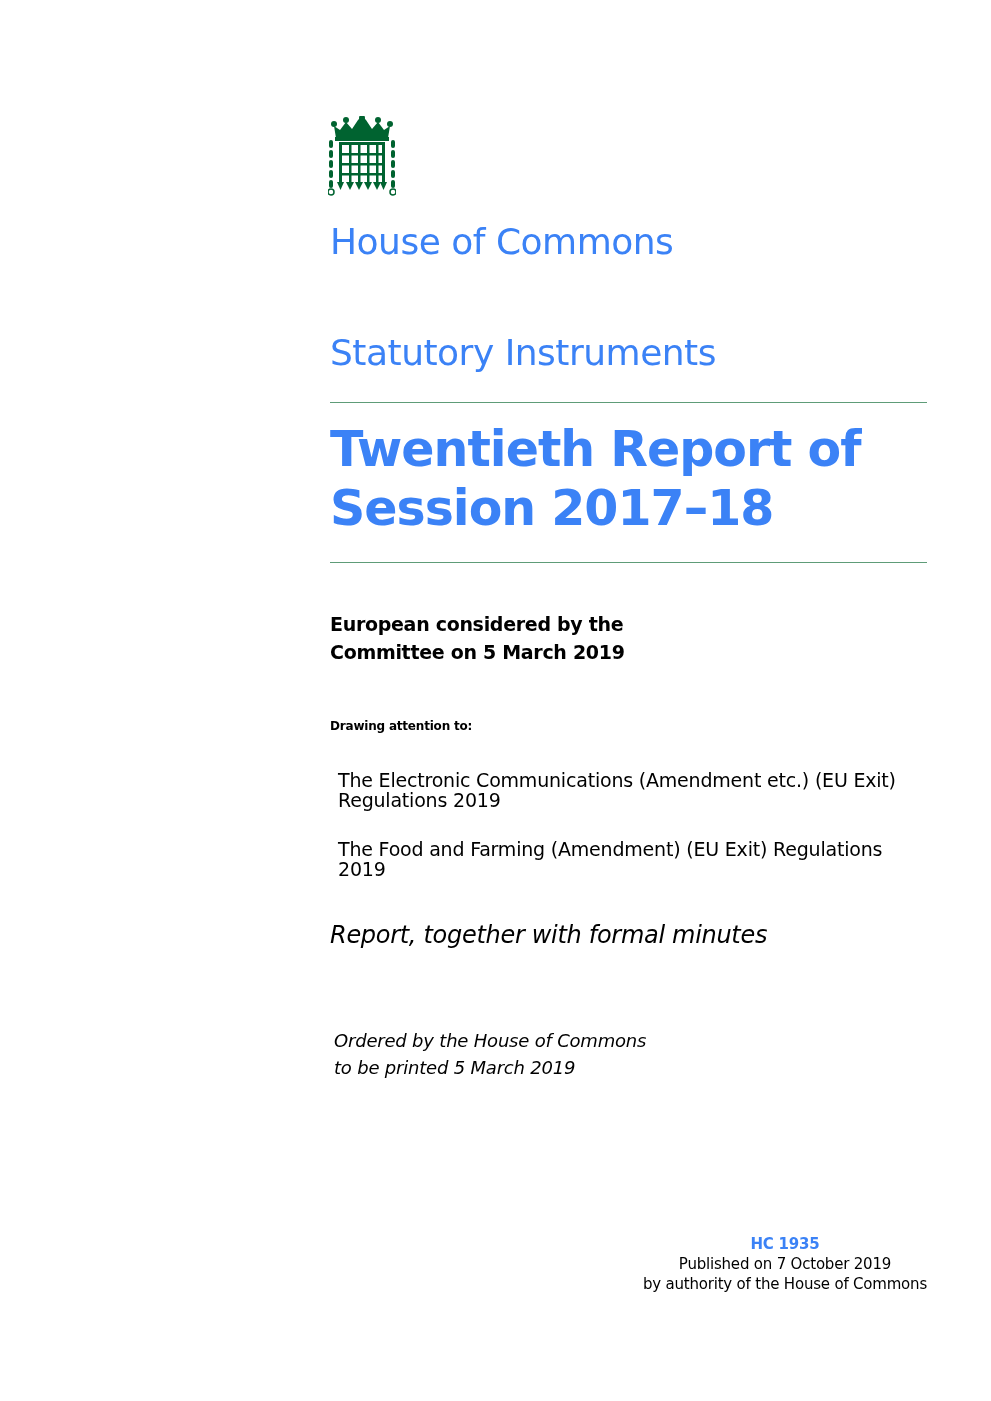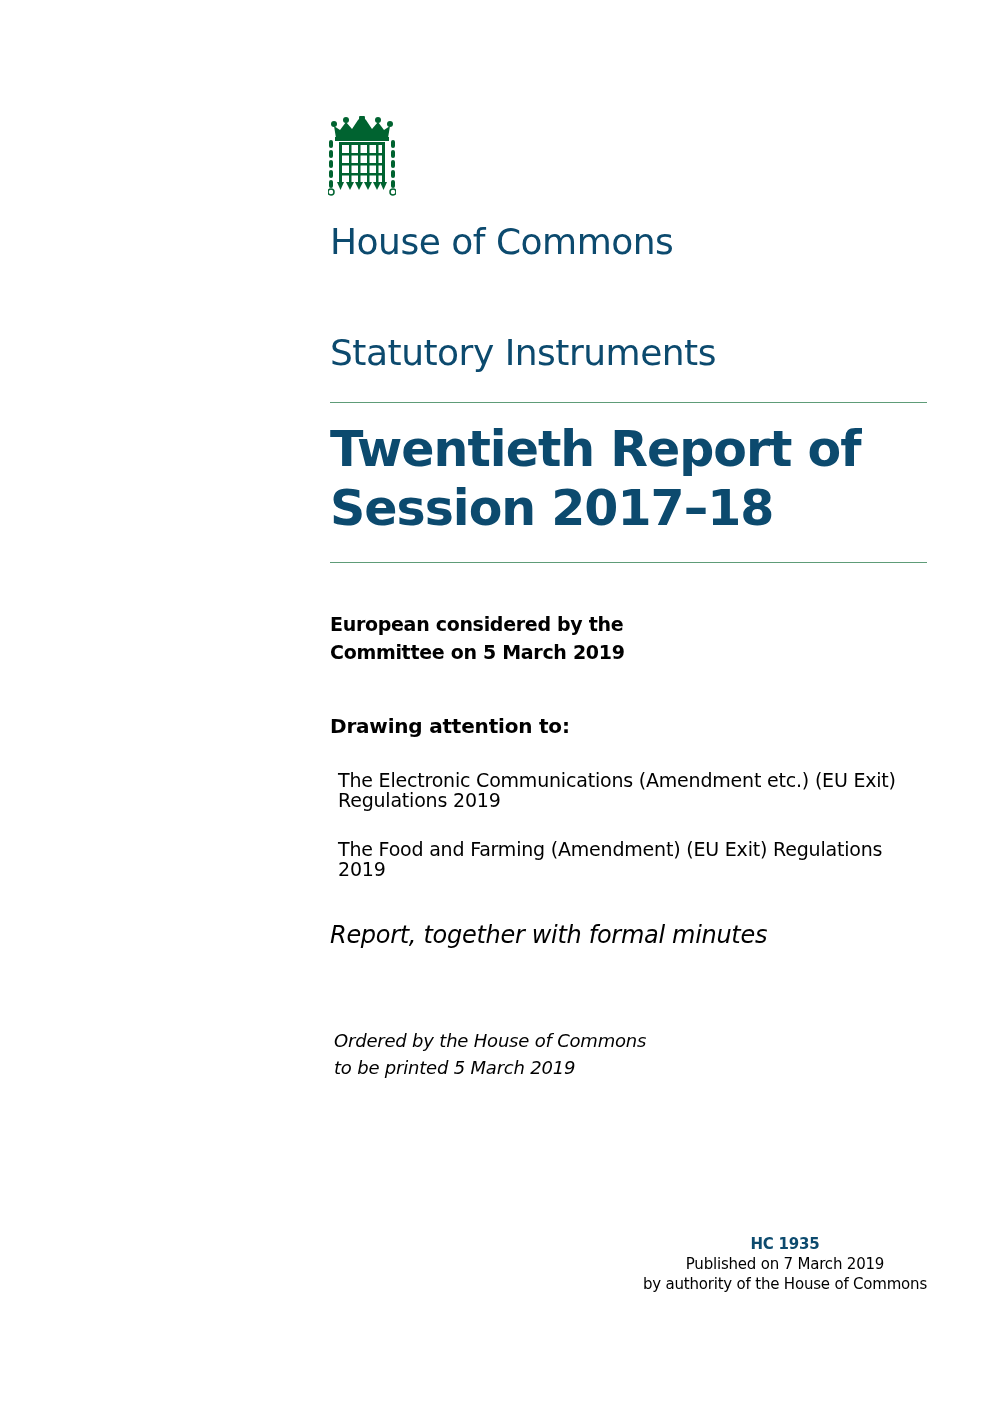--- a/index.html
+++ b/index.html
@@ -1,28 +1,28 @@
 <!DOCTYPE html>
 <html><head>
 <meta charset="utf-8">
 <style>
   html, body { margin: 0; padding: 0; background: #ffffff; }
   body { width: 991px; height: 1401px; position: relative; overflow: hidden;
          font-family: "DejaVu Sans", "Liberation Sans", sans-serif; color: #000; }
-  .green { color: #0c4a6e; }
+  .green { color: #3b82f6; }
   .abs { position: absolute; }
   #logo { left: 328px; top: 116px; width: 68px; height: 80px; }
   #house { left: 330px; top: 220px; font-size: 36px; line-height: 44px; margin: 0; font-weight: normal; white-space: nowrap; letter-spacing: -0.5px; }
   #committee { left: 330px; top: 282px; font-size: 36px; line-height: 47px; margin: 0; font-weight: normal; white-space: nowrap; letter-spacing: -0.5px; }
   .rule { position: absolute; left: 330px; width: 597px; height: 0; border-top: 1.5px solid #5e9c78; }
   #rule1 { top: 402px; }
   #rule2 { top: 562px; }
   #title { left: 330px; top: 420px; font-size: 49px; line-height: 59px; margin: 0; font-weight: bold; white-space: nowrap; letter-spacing: -1px; }
   #considered { left: 330px; top: 610px; font-size: 19px; line-height: 28px; font-weight: bold; margin: 0; letter-spacing: -0.3px; }
-  #drawing { left: 330px; top: 714px; font-size: 20px; line-height: 24px; font-weight: bold; margin: 0; letter-spacing: -0.2px; }
+  #drawing { left: 330px; top: 714px; font-size: 12px; line-height: 24px; font-weight: bold; margin: 0; letter-spacing: -0.2px; }
   .doc-item { left: 338px; width: 590px; font-size: 19px; line-height: 20px; margin: 0; letter-spacing: -0.2px; }
   #doc1 { top: 770px; }
   #doc2 { top: 839px; }
   #report { left: 330px; top: 918px; font-size: 24px; line-height: 34px; font-style: italic; margin: 0; white-space: nowrap; letter-spacing: -0.3px; }
   #ordered { left: 330px; top: 1023px; font-size: 18px; line-height: 27px; font-style: italic; margin: 4px; letter-spacing: -0.2px; }
   #pub { right: 64px; top: 1234px; text-align: center; font-size: 15px; line-height: 20px; letter-spacing: -0.2px; }
   #hc { font-weight: bold; }
 </style>
 </head>
 <body>
@@ -100,15 +100,15 @@
 
 <p id="report" class="abs">Report, together with formal minutes</p>
 
 <p id="ordered" class="abs">
   <span>Ordered by the House of Commons</span><br>
   <span>to be printed 5 March 2019</span>
 </p>
 
 <div id="pub" class="abs">
   <div id="hc" class="green">HC 1935</div>
-  <div>Published on 7 March 2019</div>
+  <div>Published on 7 October 2019</div>
   <div>by authority of the House of Commons</div>
 </div>
 
 </body></html>

